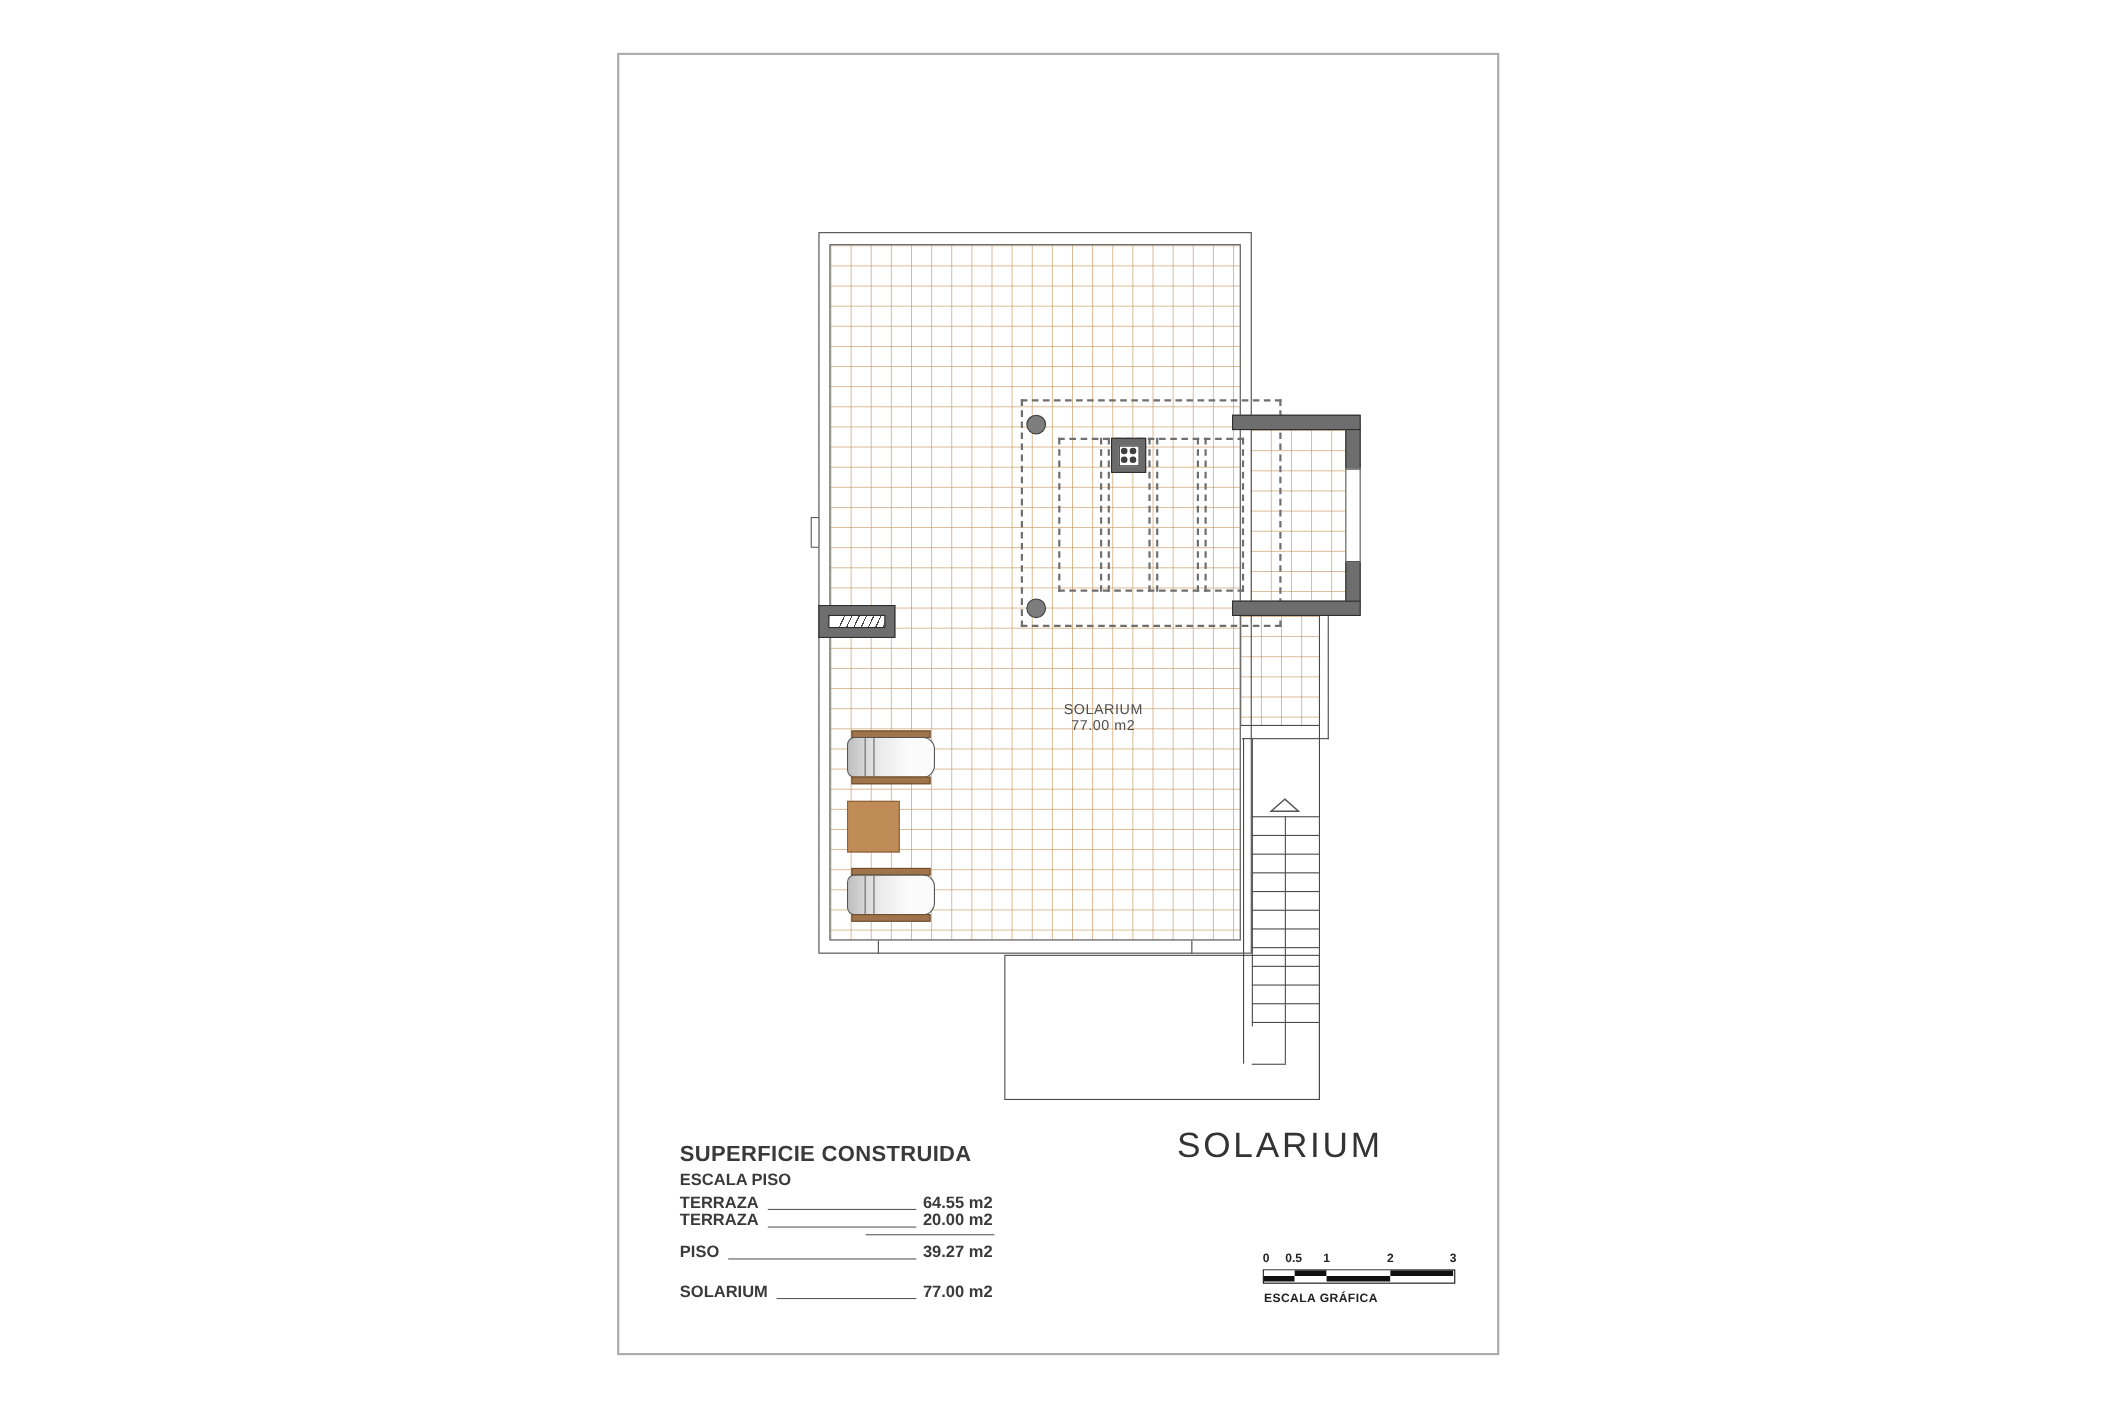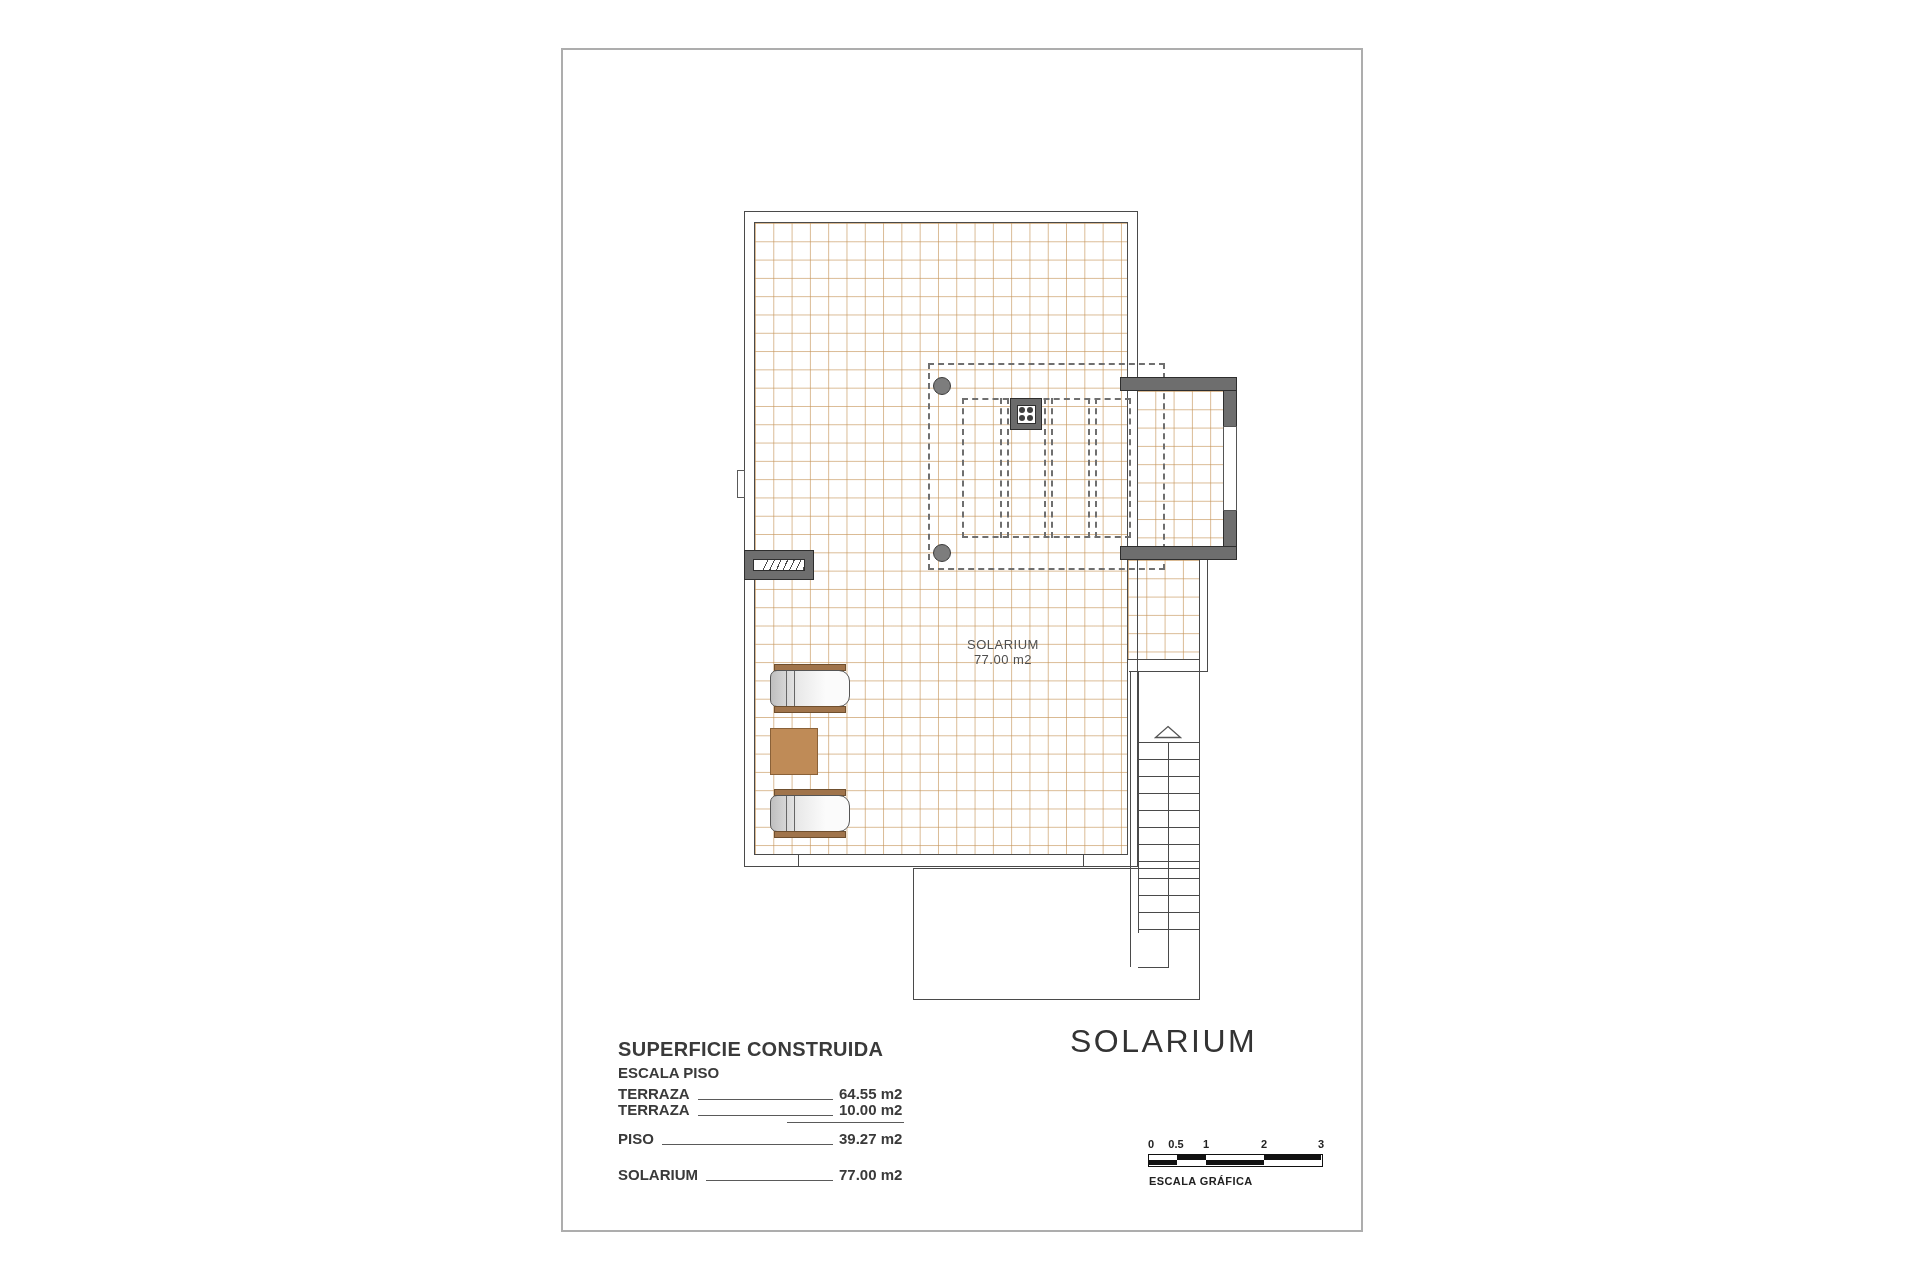--- a/index.html
+++ b/index.html
@@ -209,21 +209,21 @@
     <div class="abs tbl-sub">ESCALA PISO</div>
 
     <div class="abs arow" style="top:1085px;">
       <span class="lbl">TERRAZA</span>
       <span class="lead"></span>
       <span class="val">64.55 m2</span>
     </div>
     <div class="abs arow" style="top:1101px;">
       <span class="lbl">TERRAZA</span>
       <span class="lead"></span>
-      <span class="val">10.00 m2</span>
+      <span class="val">20.00 m2</span>
     </div>
     <div class="abs tbl-sep"></div>
     <div class="abs arow" style="top:1130px;">
       <span class="lbl">PISO</span>
       <span class="lead"></span>
       <span class="val">39.27 m2</span>
     </div>
     <div class="abs arow" style="top:1166px;">
       <span class="lbl">SOLARIUM</span>
       <span class="lead"></span>

